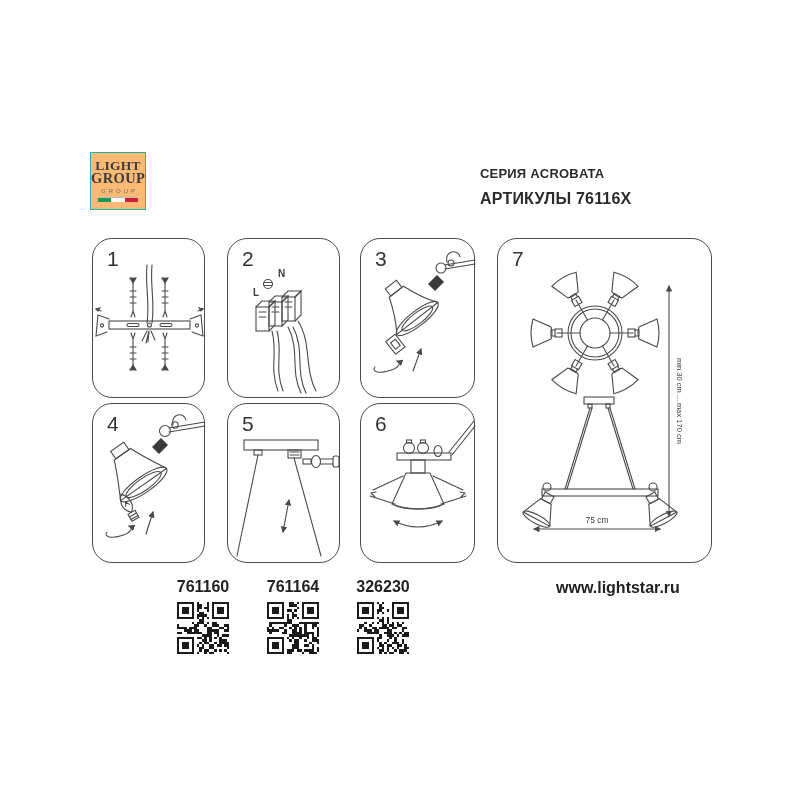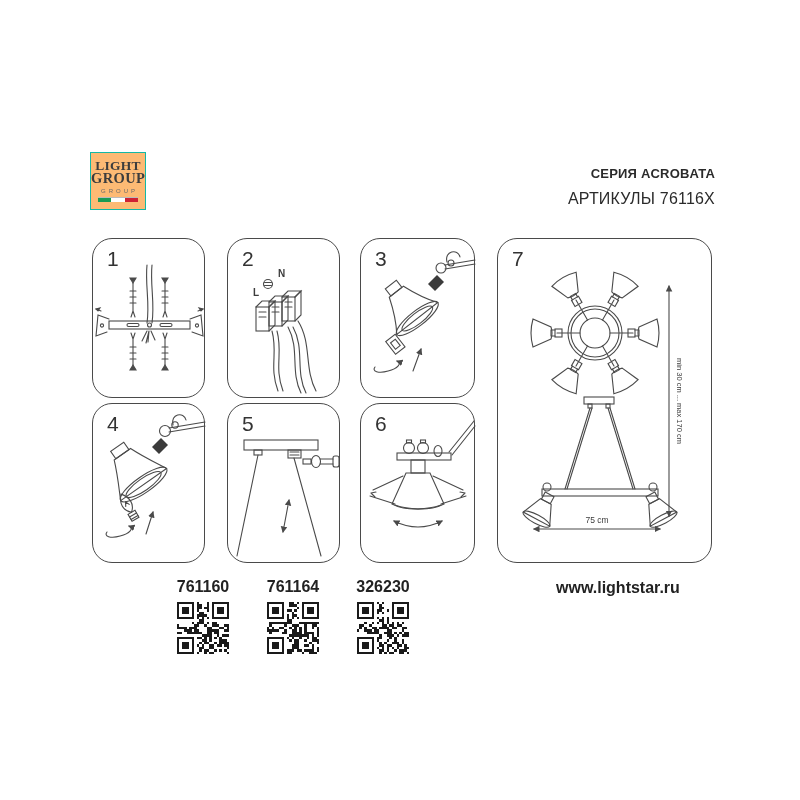--- a/index.html
+++ b/index.html
@@ -16,23 +16,23 @@
   .logo-word{font-family:"Liberation Serif",serif;font-weight:bold;color:#3d3d3d;line-height:0.92;}
   .logo-w1{font-size:13.5px;letter-spacing:0.2px;}
   .logo-w2{font-size:14.5px;letter-spacing:0.4px;}
   .logo-group{font-size:6px;letter-spacing:3px;color:#6a6a6a;margin-top:2px;margin-left:3px;}
   .logo-flag{width:40px;height:4px;margin:3px auto 0;display:flex;border-top:1px solid #bbb;}
   .logo-flag span{flex:1;height:100%;}
   .title{
     left:166px;top:161px;width:300px;
     font-size:17px;font-weight:bold;line-height:20px;letter-spacing:-0.2px;color:#2b2b2b;
   }
-  .series-block{left:500px;top:166px;width:215px;text-align:right;}
+  .series-block{left:480px;top:166px;width:215px;text-align:left;}
   .series-line{font-size:13px;font-weight:bold;letter-spacing:0.2px;}
-  .articles-line{font-size:16px;font-weight:normal;margin-top:9px;letter-spacing:0.2px;}
+  .articles-line{font-size:16px;font-weight:bold;margin-top:9px;letter-spacing:0.2px;}
   
   .panel{
     position:absolute;border:1.3px solid #4a4a4a;border-radius:20px;background:#fff;
     box-sizing:border-box;
   }
   .panel .num{
     position:absolute;top:8px;left:14px;font-size:21px;color:#333;font-weight:400;
   }
   .panel svg{position:absolute;left:0;top:0;}
   

